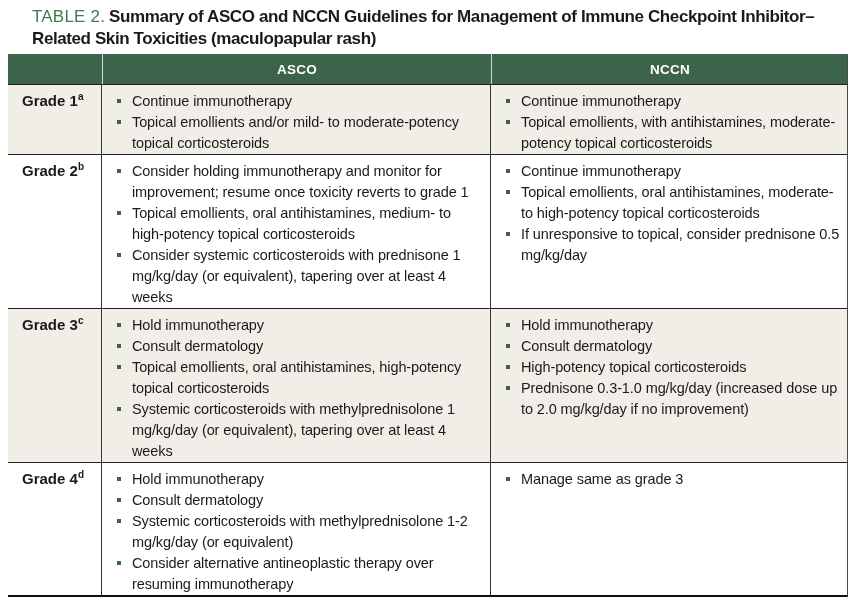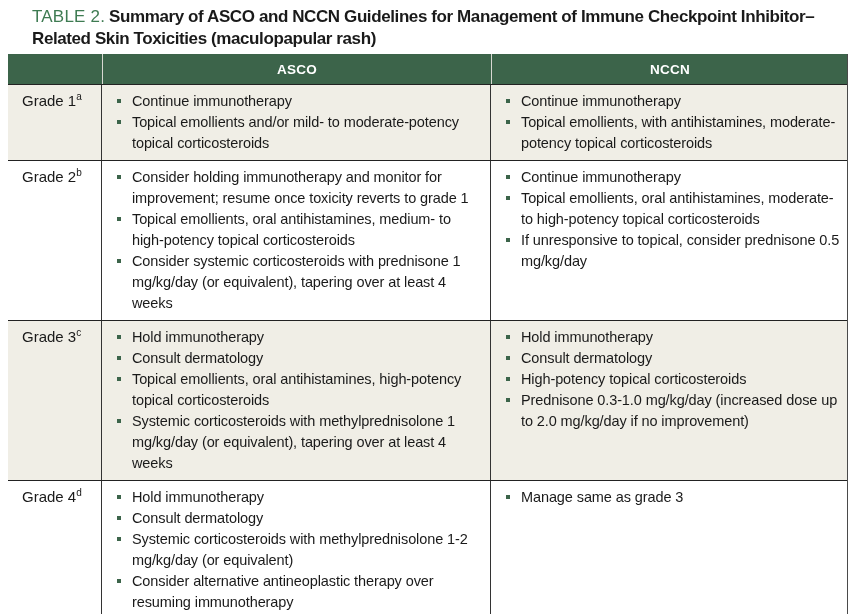--- a/index.html
+++ b/index.html
@@ -62,27 +62,27 @@
   .tbody-row{border-top:1px solid #222;}
   .tbody-row.alt{background:var(--row-alt-beige);}
   .tbody-row.r1{min-height:62px;}
   .tbody-row.r2{min-height:127px;}
   .tbody-row.r3{min-height:116px;}
   .tbody-row.r4{min-height:112px;}
   .cell{padding-top:6px;}
   .grade-cell{
     border-right:1px solid #333;
     padding-left:14px;
-    font-weight:normal;
+    font-weight:bold;
     font-size:15px;
     line-height:20px;
   }
   .grade-cell sup{font-size:10px;vertical-align:super;line-height:0;}
   .asco-cell{border-right:1px solid #333;}
-  .gl{list-style:none;padding-bottom:6px;}
+  .gl{list-style:none;padding-bottom:0;}
   .gl li{
     display:flex;
     font-size:14.5px;
     line-height:21px;
     padding-right:8px;
   }
   .gl .bullet{
     flex:none;
     width:4px;height:4px;
     background:var(--bullet-green);

